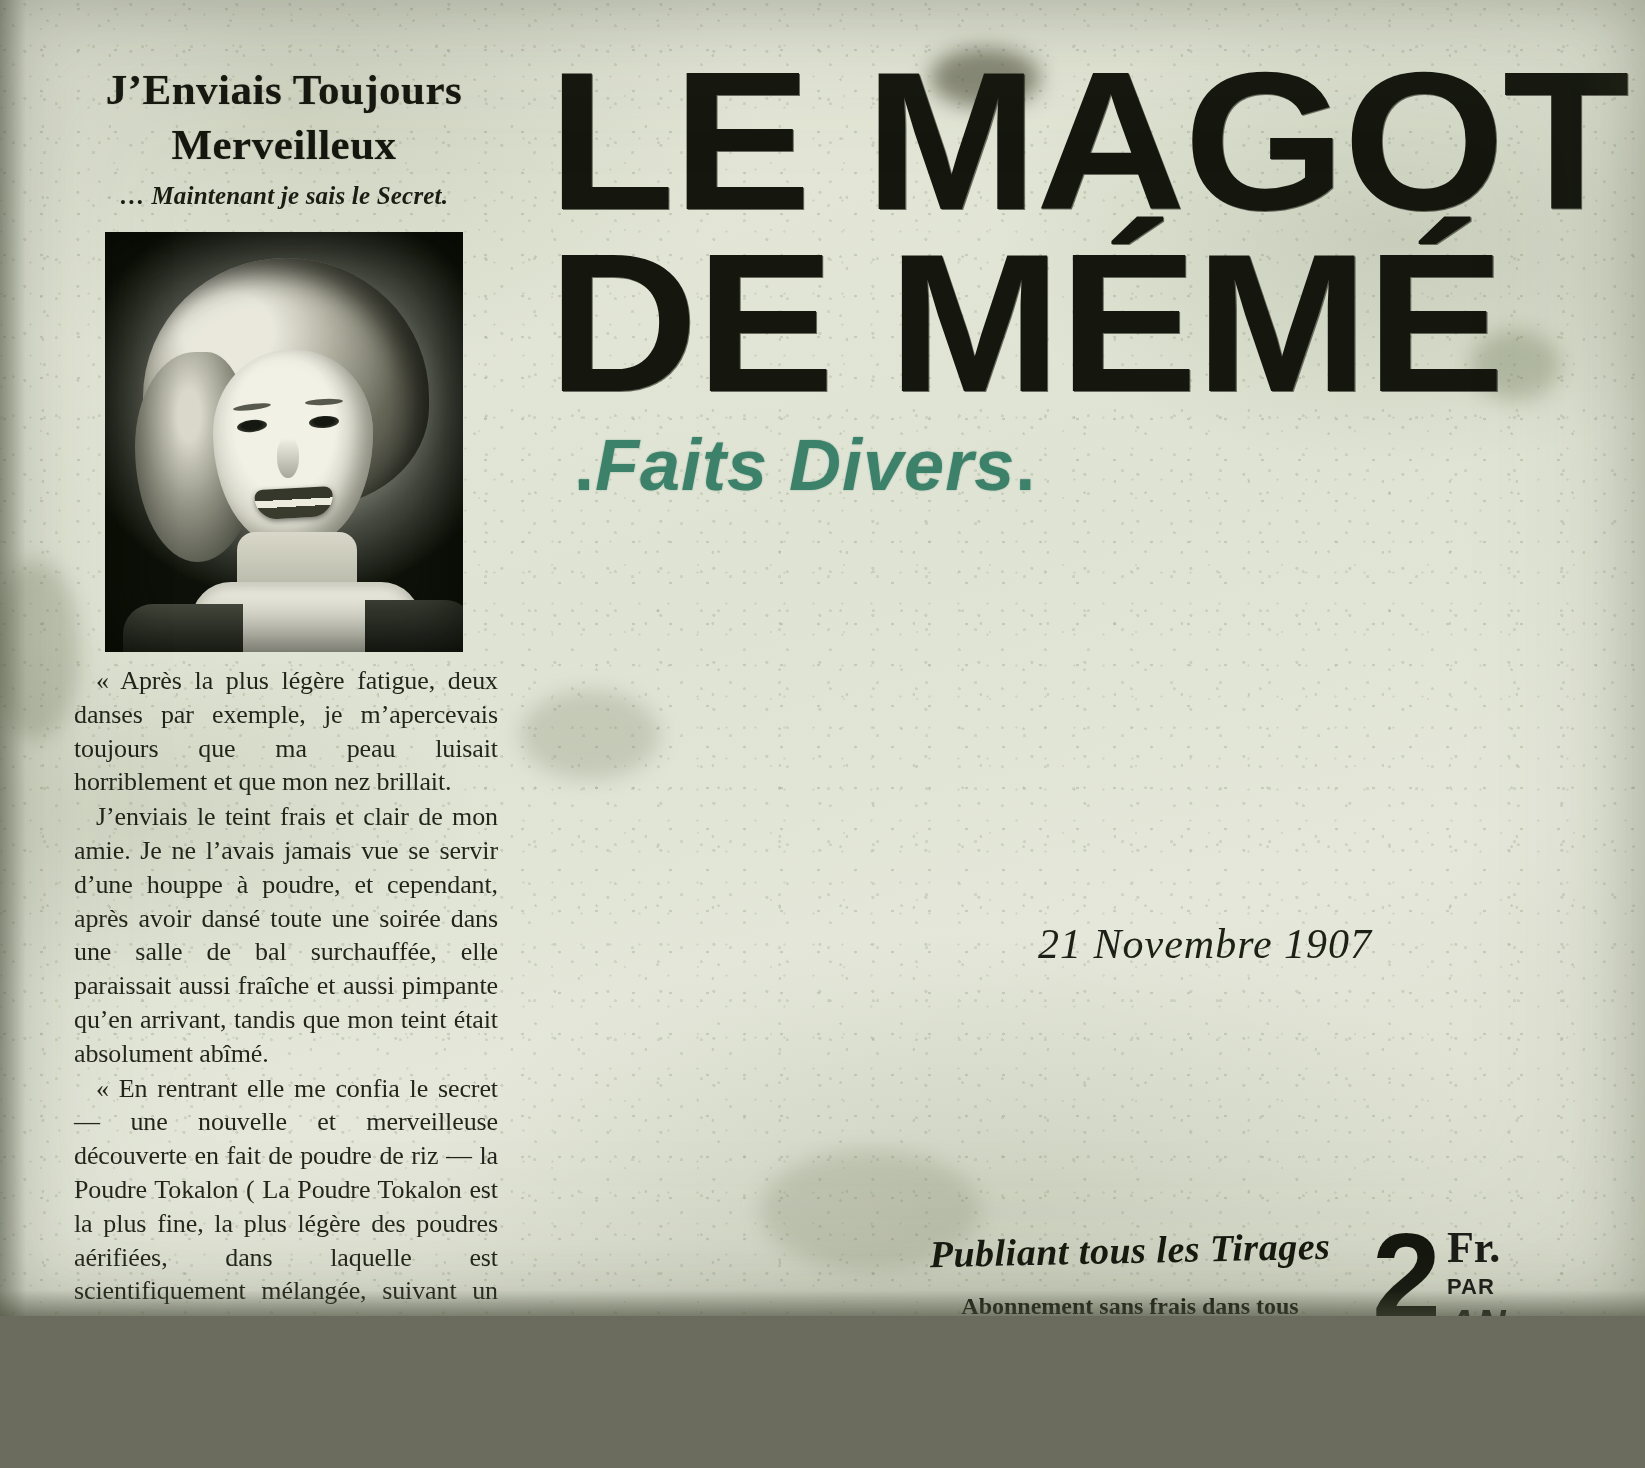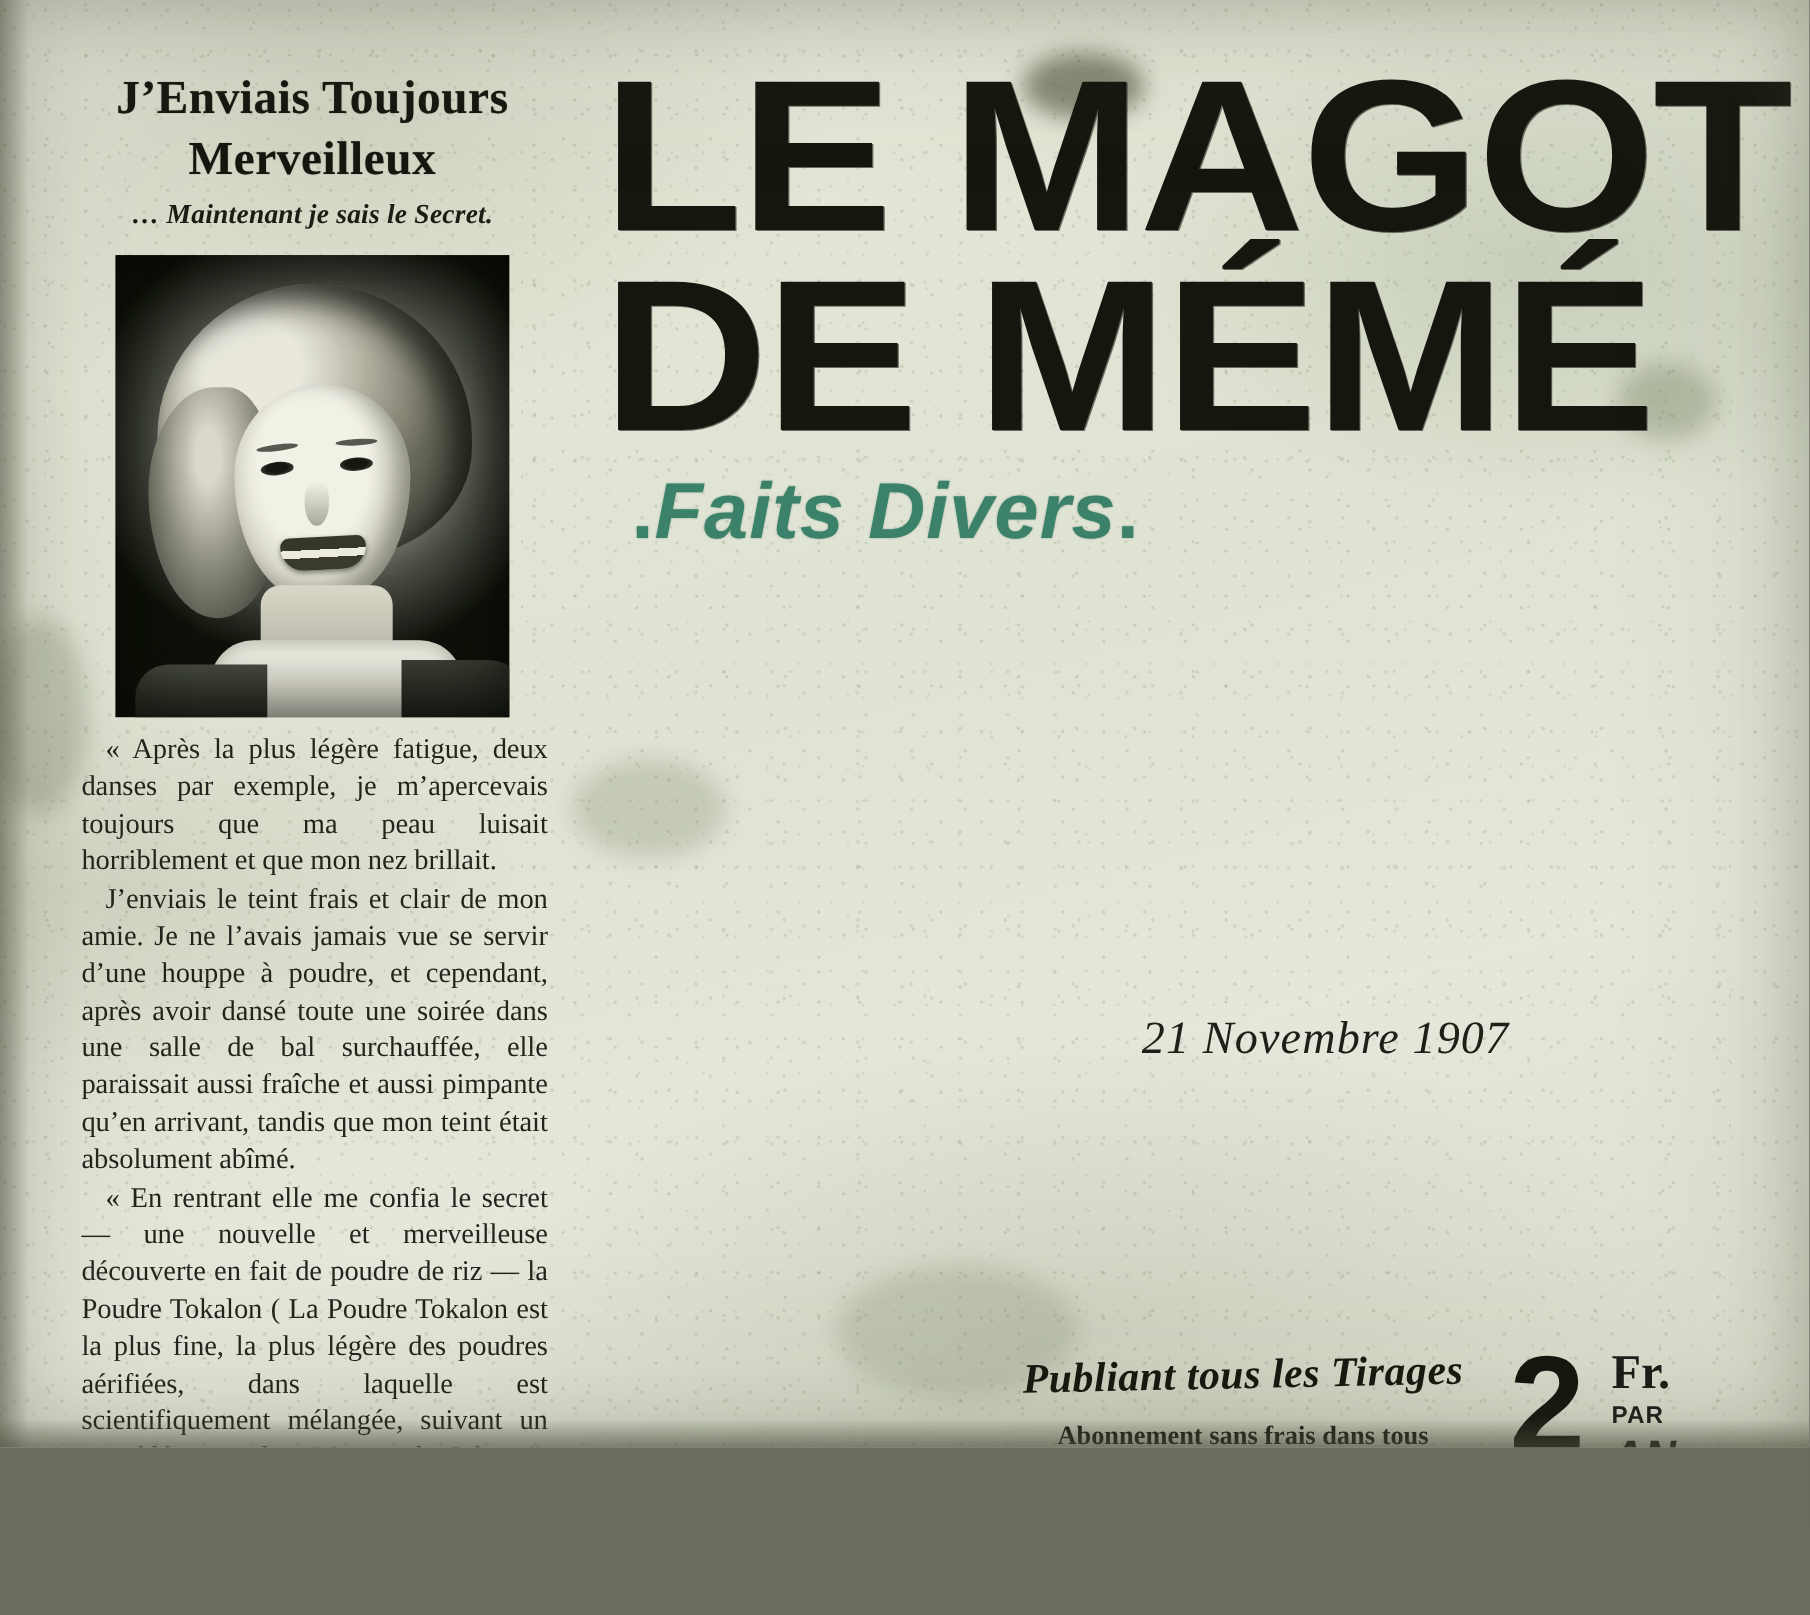--- a/index.html
+++ b/index.html
@@ -303,21 +303,21 @@
     font-weight: bold;
     font-size: 124px;
     line-height: .92;
     color: #14160e;
   }
   .price .stack {
     display: flex;
     flex-direction: column;
     justify-content: space-between;
     height: 118px;
-    margin-left: 24px;
+    margin-left: 6px;
     padding-top: 6px;
   }
   .price .fr {
     font-family: "Liberation Serif", serif;
     font-weight: bold;
     font-size: 44px;
     line-height: 1;
   }
   .price .par {
     font-family: "Liberation Sans", sans-serif;

